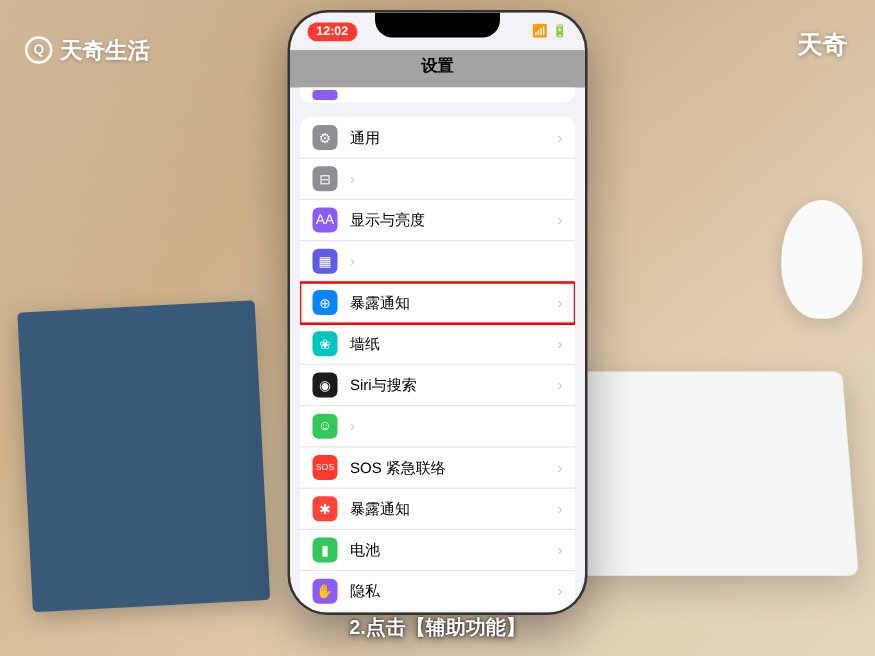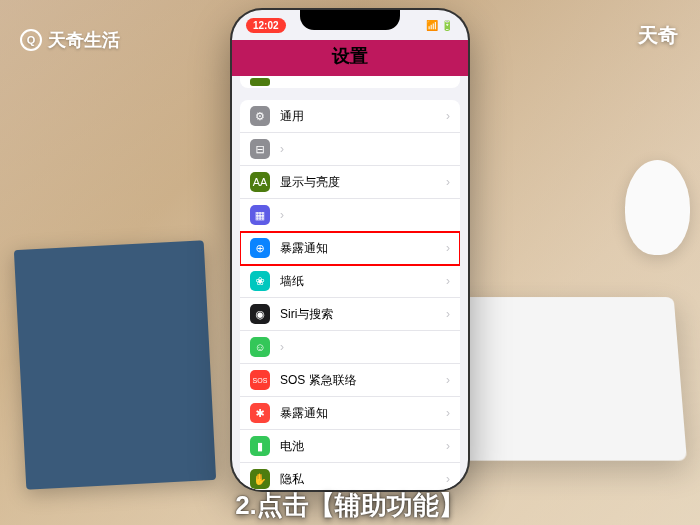--- a/index.html
+++ b/index.html
@@ -137,24 +137,24 @@
 .status-icons {
   display: flex;
   gap: 3px;
   align-items: center;
 }
 .status-icons span { font-size: 10px; }
 
 
 .nav-title {
   text-align: center;
-  font-size: 18px;
+  font-size: 13px;
   font-weight: 600;
   padding: 4px 0 8px;
-  background: #be185d;
+  background: #a3a3a3;
 }
 .settings-group {
   background: #fff;
   border-radius: 8px;
   margin: 0 8px 12px;
   overflow: hidden;
 }
 .settings-row {
   display: flex;
   align-items: center;
@@ -187,37 +187,37 @@
 }
 .highlighted {
   outline: 2px solid #ff0000;
   outline-offset: -1px;
   z-index: 5;
 }
 
 
 .ic-gray { background: #8e8e93; }
 .ic-gray2 { background: #8e8e93; }
-.ic-blue { background: #4d7c0f; }
+.ic-blue { background: #8b5cf6; }
 .ic-blue2 { background: #0a84ff; }
 .ic-teal { background: #00c7be; }
 .ic-black { background: #1c1c1e; }
 .ic-green { background: #34c759; }
 .ic-red { background: #ff3b30; }
 .ic-red2 { background: #ff453a; }
 .ic-purple { background: #5e5ce6; }
 
 
 .caption {
   position: absolute;
-  bottom: 2px;
+  bottom: 12px;
   left: 50%;
   transform: translateX(-50%);
   color: #fff;
-  font-size: 26px;
+  font-size: 16px;
   font-weight: bold;
   text-shadow: 0 2px 6px rgba(0,0,0,0.6), 0 0 2px rgba(0,0,0,0.8);
   white-space: nowrap;
 }
 
 .partial-row {
   height: 12px;
   background: #fff;
   margin: 0 8px 12px;
   border-radius: 0 0 8px 8px;

